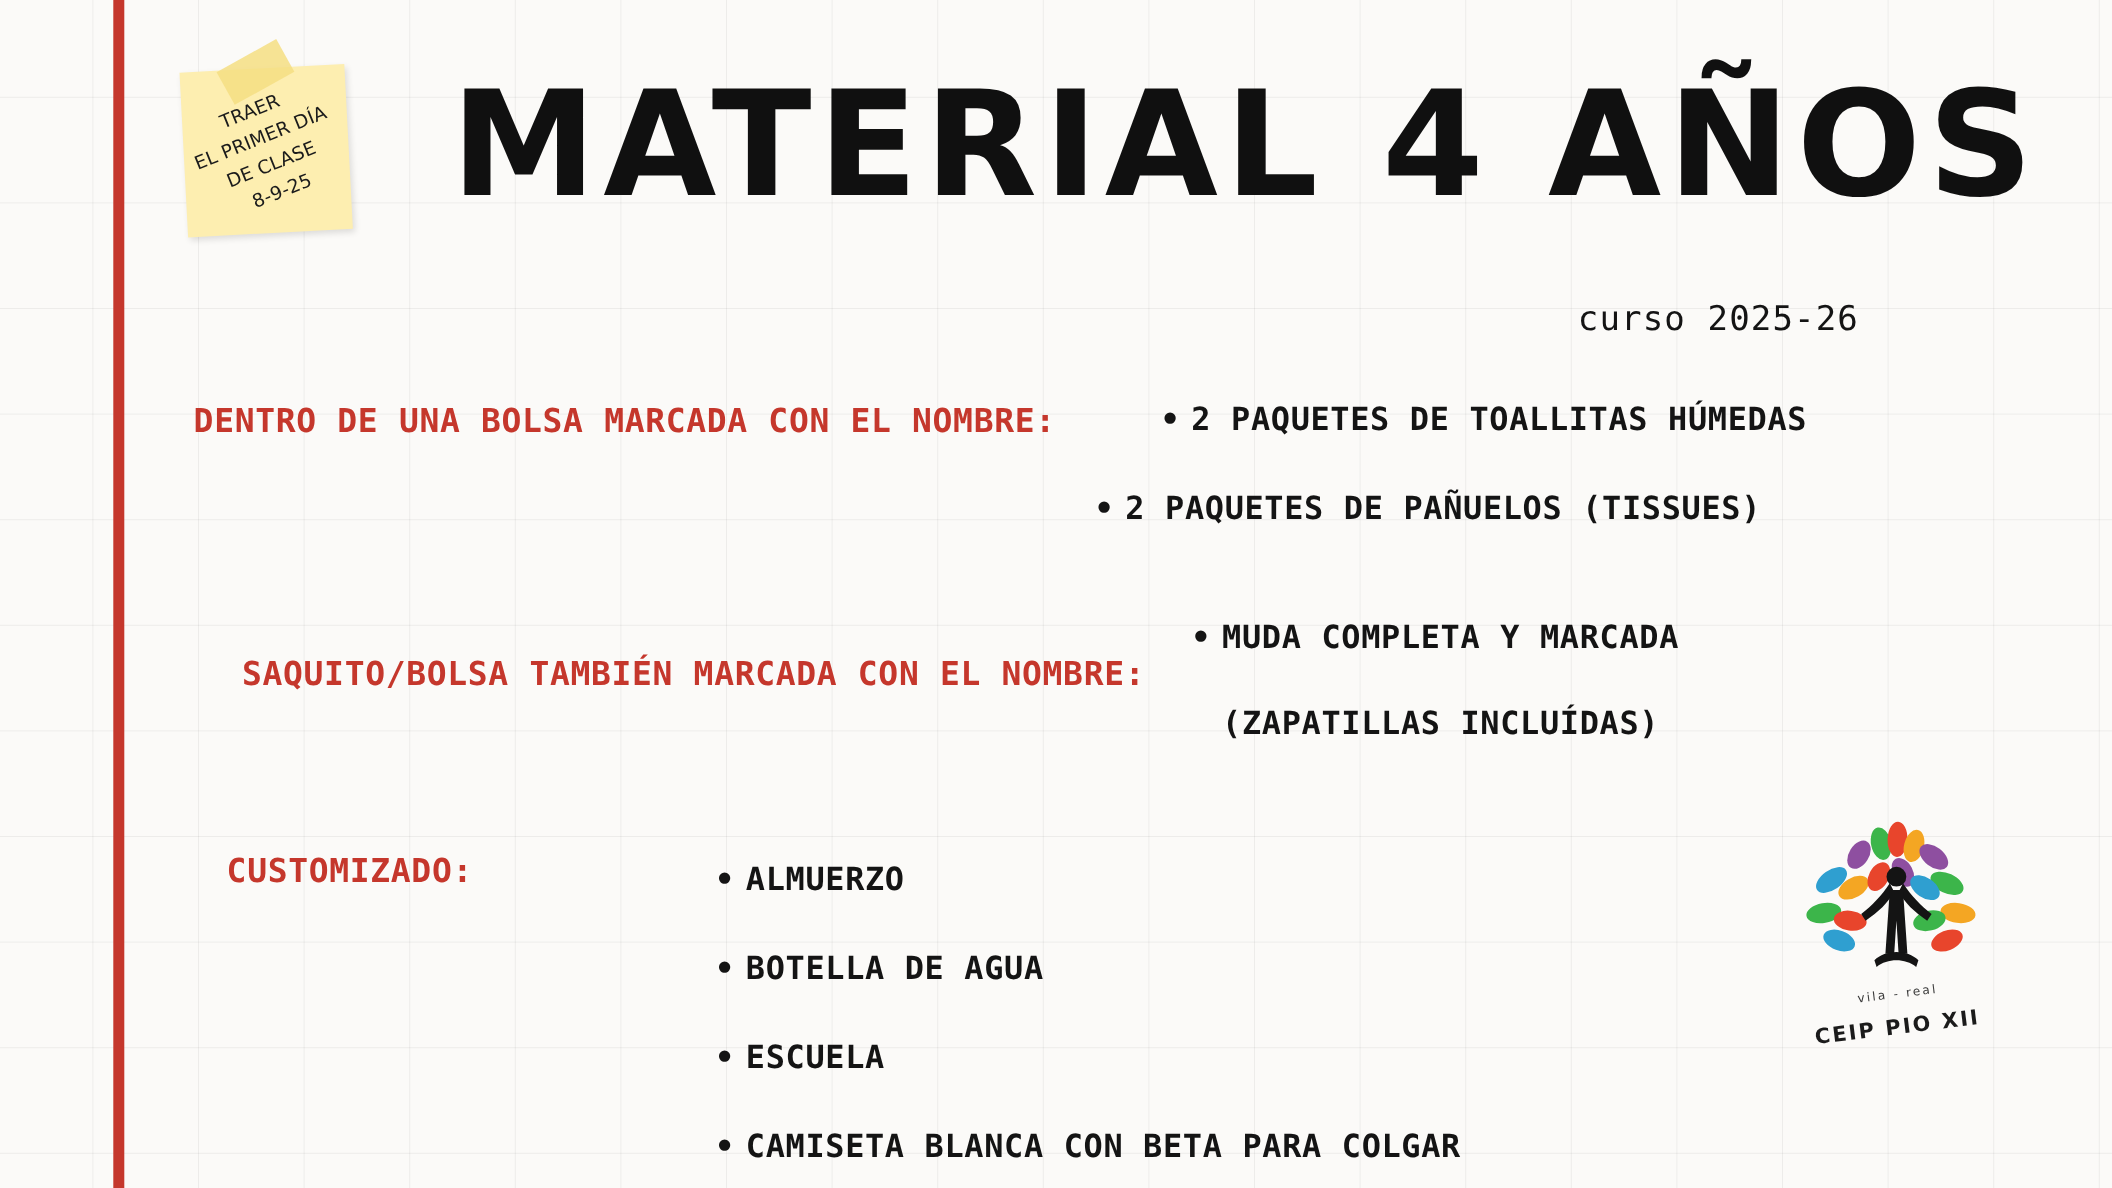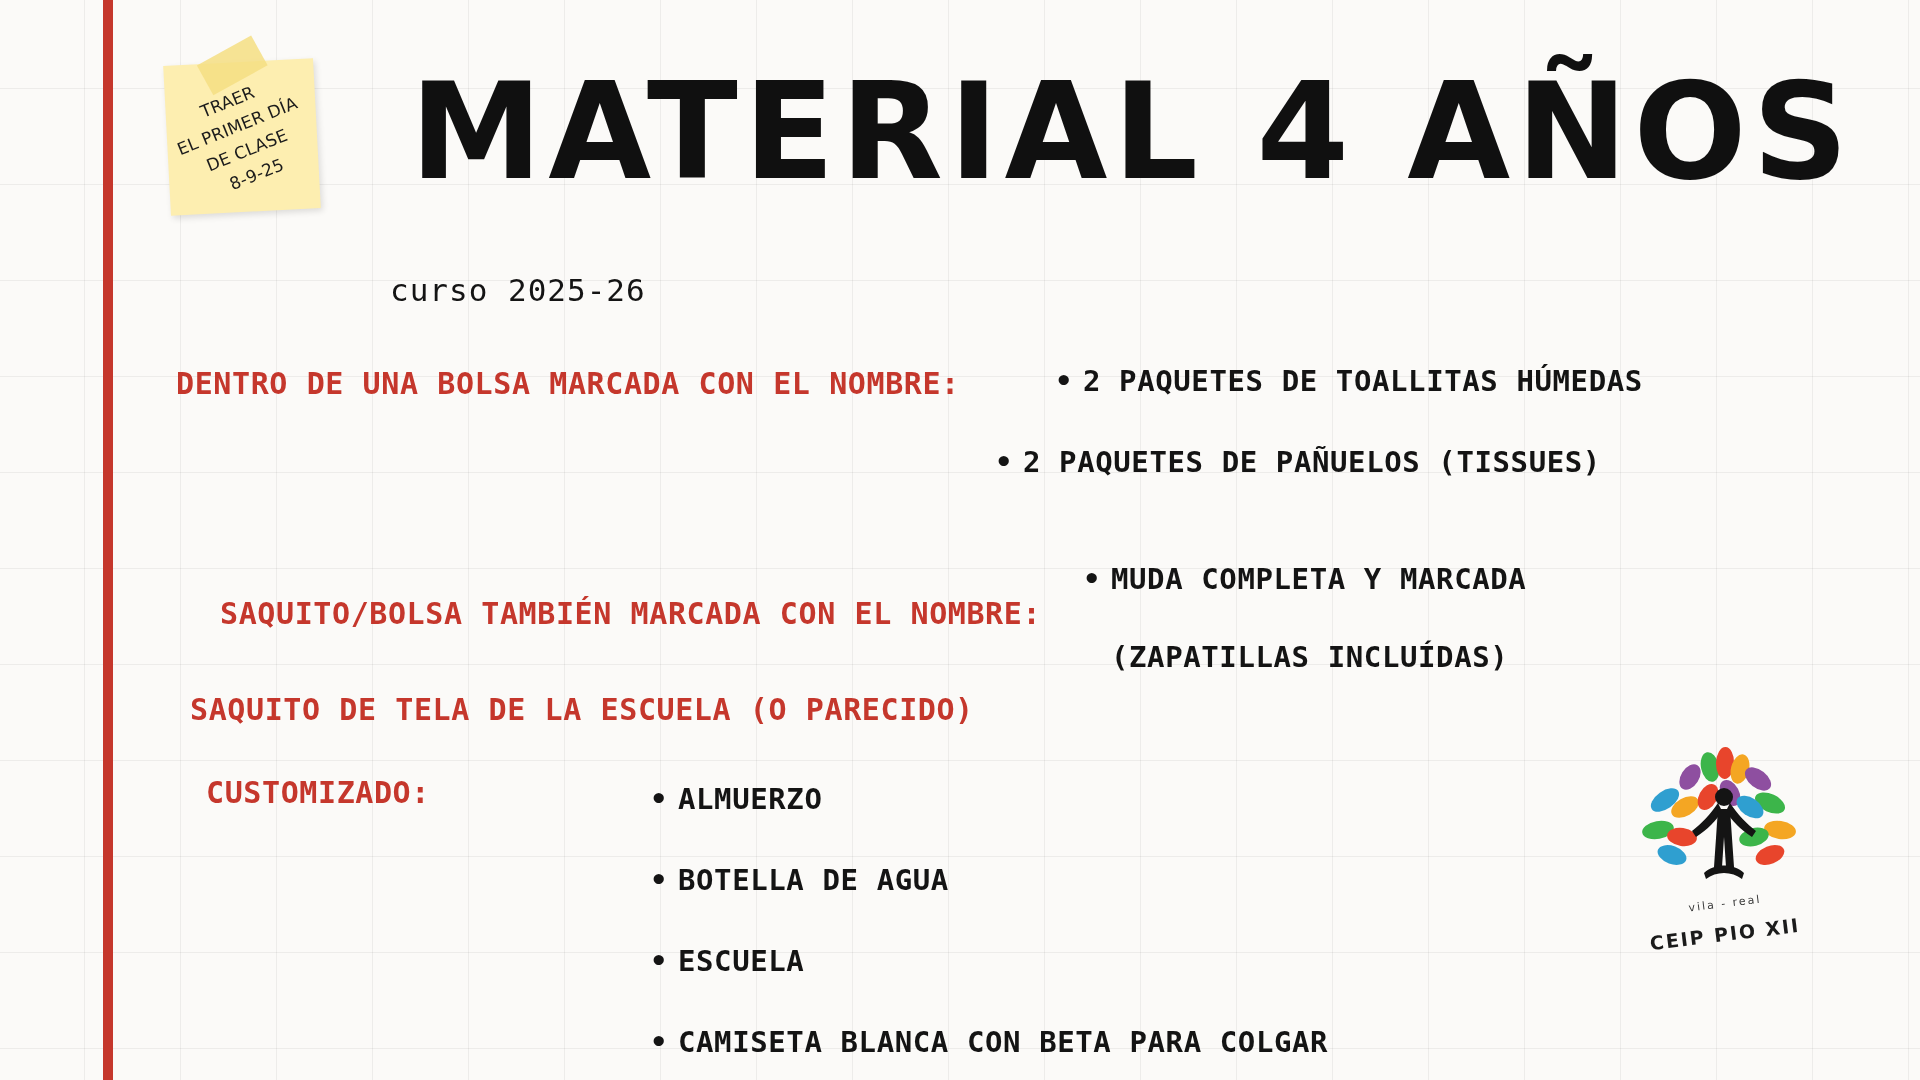--- a/index.html
+++ b/index.html
@@ -87,21 +87,21 @@
     letter-spacing: 6px;
     color: #101010;
     white-space: nowrap;
     margin-left: 20px;
   }
   .subtitle {
     position: absolute;
     left: 390px;
     top: 272px;
     width: 1300px;
-    text-align: left;
+    text-align: right;
     font-family: "DejaVu Sans Mono", monospace;
     font-size: 31px;
     letter-spacing: 1px;
     color: #141414;
   }
 
   
   .label {
     position: absolute;
     font-family: "DejaVu Sans Mono", monospace;
@@ -206,21 +206,20 @@
   <div class="item" id="itm-panuelos">
     <span class="bullet">•</span><span>2 PAQUETES DE PAÑUELOS (TISSUES)</span>
   </div>
 
   <div class="label" id="lbl-saquito-bolsa">SAQUITO/BOLSA TAMBIÉN MARCADA CON EL NOMBRE:</div>
   <div class="item nobullet" id="itm-zapatillas">(ZAPATILLAS INCLUÍDAS)</div>
   <div class="item" id="itm-muda">
     <span class="bullet">•</span><span>MUDA COMPLETA Y MARCADA</span>
   </div>
 
-  <div class="label" id="lbl-saquito-tela">SAQUITO DE TELA DE LA ESCUELA (O PARECIDO)</div>
   <div class="label" id="lbl-customizado">CUSTOMIZADO:</div>
 
   <div class="item" id="itm-almuerzo">
     <span class="bullet">•</span><span>ALMUERZO</span>
   </div>
   <div class="item" id="itm-botella">
     <span class="bullet">•</span><span>BOTELLA DE AGUA</span>
   </div>
   <div class="item" id="itm-toallita">
     <span class="bullet">•</span><span>ESCUELA</span>

